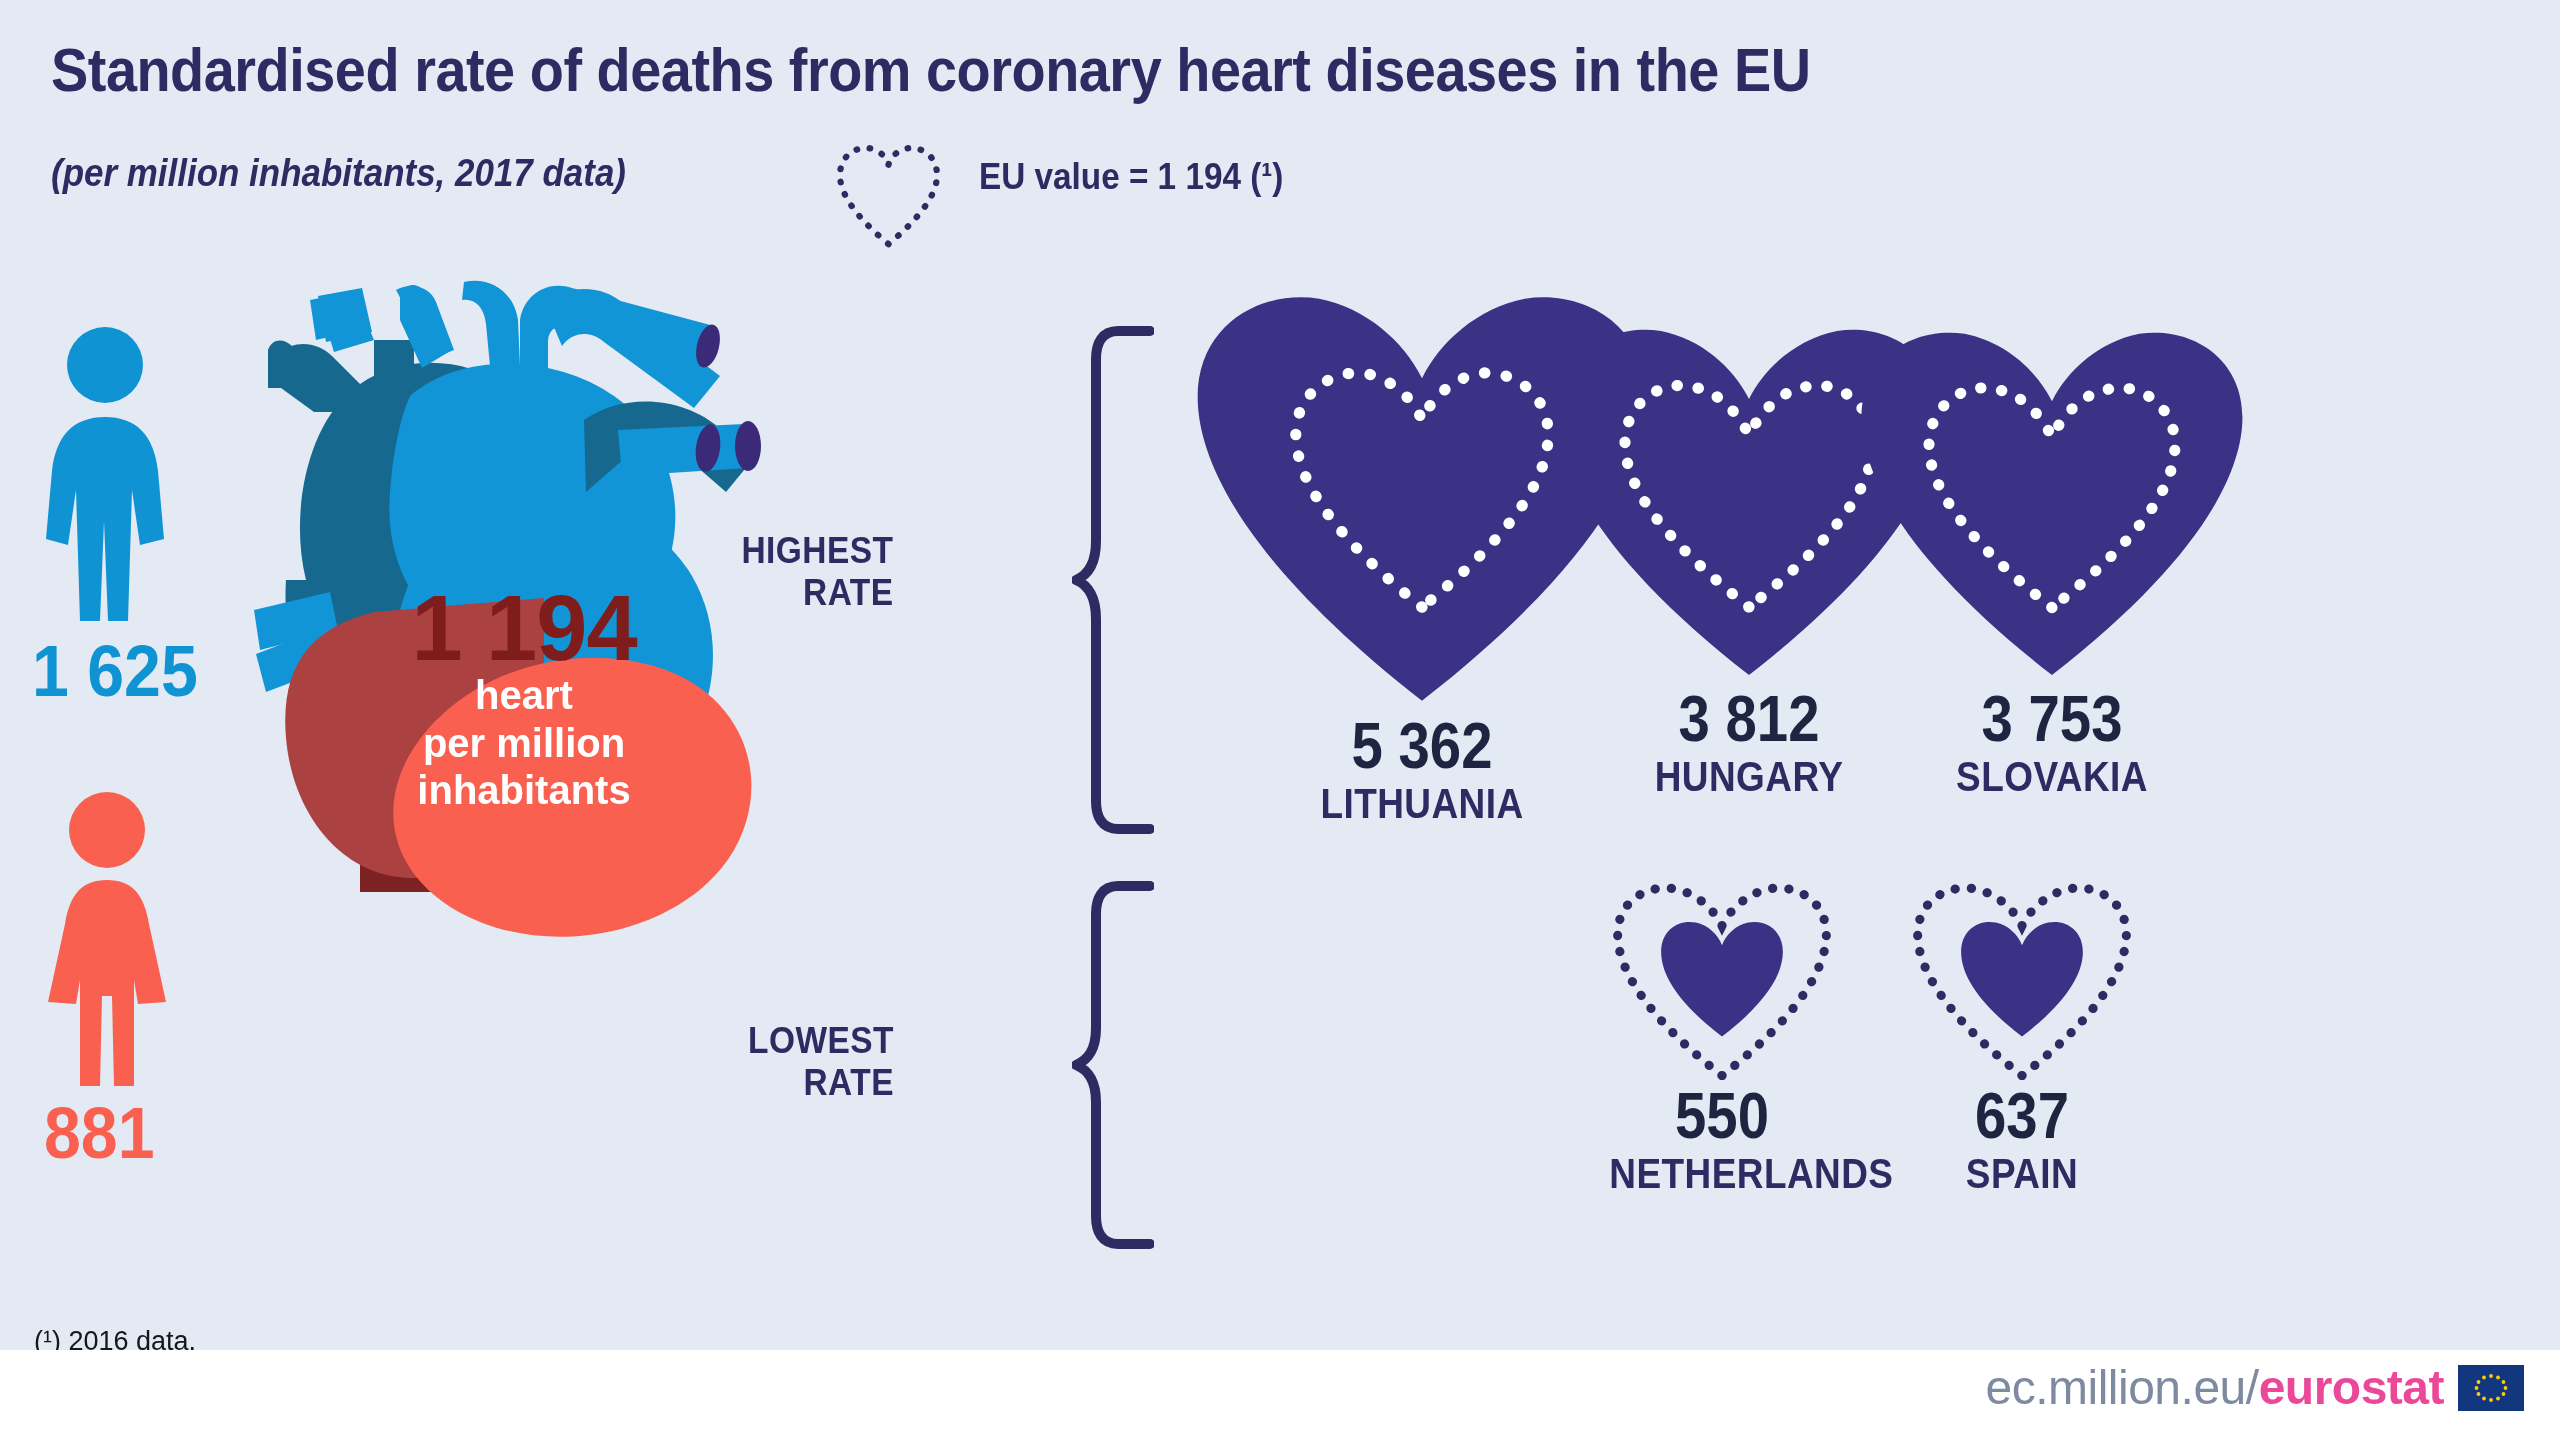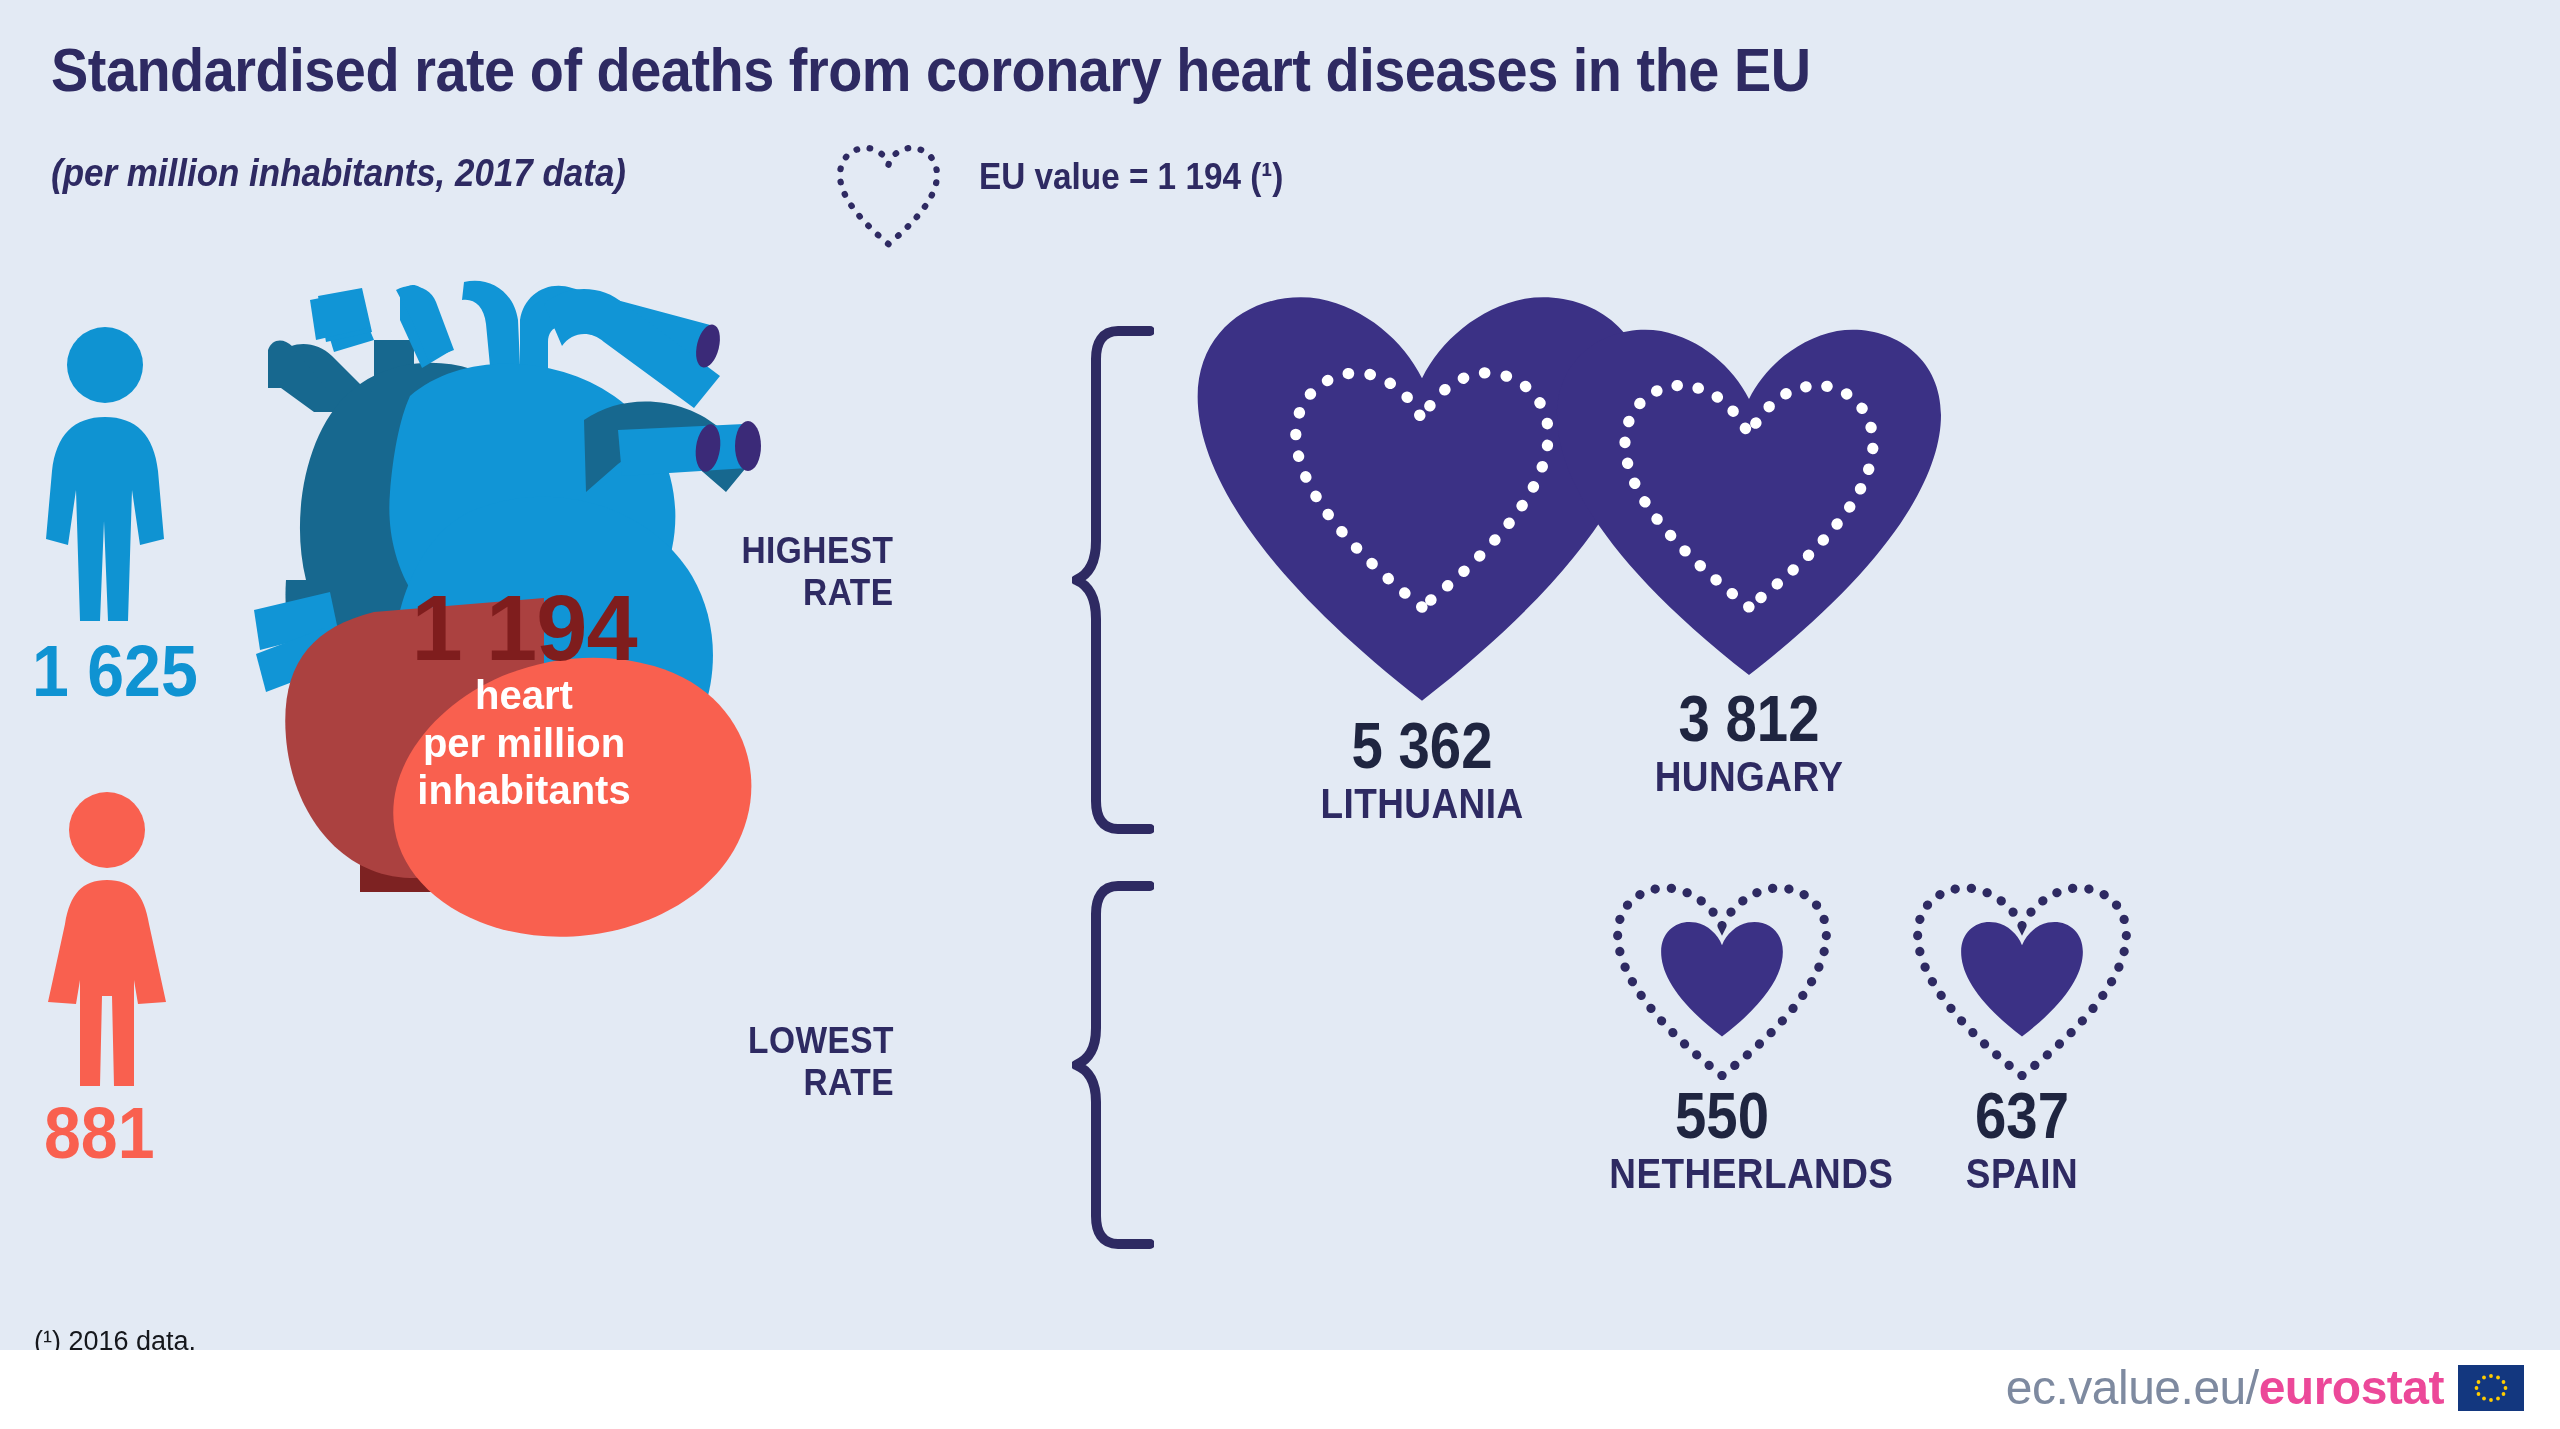--- a/index.html
+++ b/index.html
@@ -255,20 +255,32 @@
           <path d="M50 90 C 14 62, 2 40, 2 25 C 2 10, 15 2, 28 4 C 38 6, 46 13, 50 21
                    C 54 13, 62 6, 72 4 C 85 2, 98 10, 98 25 C 98 40, 86 62, 50 90 Z" fill="#3b3185"></path>
           <path d="M50 73 C 27 55, 19 42, 19 32 C 19 22, 28 16, 36 18 C 42 19, 47 24, 50 30
                    C 53 24, 58 19, 64 18 C 72 16, 81 22, 81 32 C 81 42, 73 55, 50 73 Z" fill="none" stroke="#ffffff" stroke-width="2.8" stroke-linecap="round" stroke-dasharray="0.1 5.2"></path>
         </svg>
       </div>
       <span class="value">3 812</span>
       <span class="country">HUNGARY</span>
     </div>
 
+    <div class="card" style="left:1768px; top:318px; width:560px;">
+      <div class="heart-wrap">
+        <svg width="406" height="365" viewBox="0 0 100 92">
+          <path d="M50 90 C 14 62, 2 40, 2 25 C 2 10, 15 2, 28 4 C 38 6, 46 13, 50 21
+                   C 54 13, 62 6, 72 4 C 85 2, 98 10, 98 25 C 98 40, 86 62, 50 90 Z" fill="#3b3185"></path>
+          <path d="M50 73 C 27 55, 19 42, 19 32 C 19 22, 28 16, 36 18 C 42 19, 47 24, 50 30
+                   C 53 24, 58 19, 64 18 C 72 16, 81 22, 81 32 C 81 42, 73 55, 50 73 Z" fill="none" stroke="#ffffff" stroke-width="2.8" stroke-linecap="round" stroke-dasharray="0.1 5.2"></path>
+        </svg>
+      </div>
+      <span class="value">3 753</span>
+      <span class="country">SLOVAKIA</span>
+    </div>
 
     <div class="rate-label" style="right:1670px; top:1020px;">
       <div>LOWEST</div>
       <div>RATE</div>
     </div>
     <div class="brace" style="left:1068px; top:880px;">
       <svg width="82" height="370" viewBox="0 0 82 370">
         <path d="M78 6 L 46 6 C 30 6, 24 18, 24 34 L 24 148 C 24 170, 16 180, 4 185
                  C 16 190, 24 200, 24 222 L 24 336 C 24 352, 30 364, 46 364 L 78 364" fill="none" stroke="#2e2a62" stroke-width="10" stroke-linecap="round" stroke-linejoin="round"></path>
       </svg>
@@ -300,21 +312,21 @@
       <span class="value">637</span>
       <span class="country">SPAIN</span>
     </div>
 
     <div class="footnote">(¹) 2016 data.</div>
   </div>
 
   <div class="footer">
     <div class="footer-logo">
       <div class="footer-url">
-        <span>ec.value.eu/</span><b>eurostat</b>
+        <span>ec.million.eu/</span><b>eurostat</b>
       </div>
       <span class="eu-flag">
         <svg width="66" height="46" viewBox="0 0 66 46">
           <rect width="66" height="46" fill="#13377f"></rect>
           <g fill="#ffcc00">
             <circle cx="33" cy="11" r="1.9"></circle>
             <circle cx="40" cy="12.5" r="1.9"></circle>
             <circle cx="45.5" cy="17" r="1.9"></circle>
             <circle cx="47.5" cy="23" r="1.9"></circle>
             <circle cx="45.5" cy="29" r="1.9"></circle>

